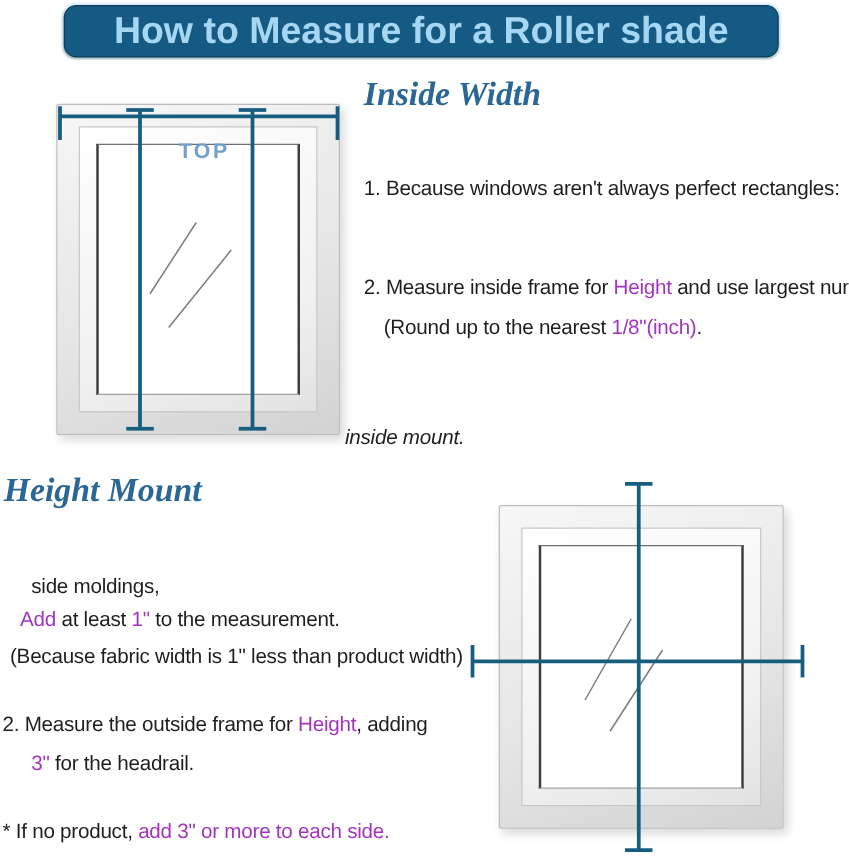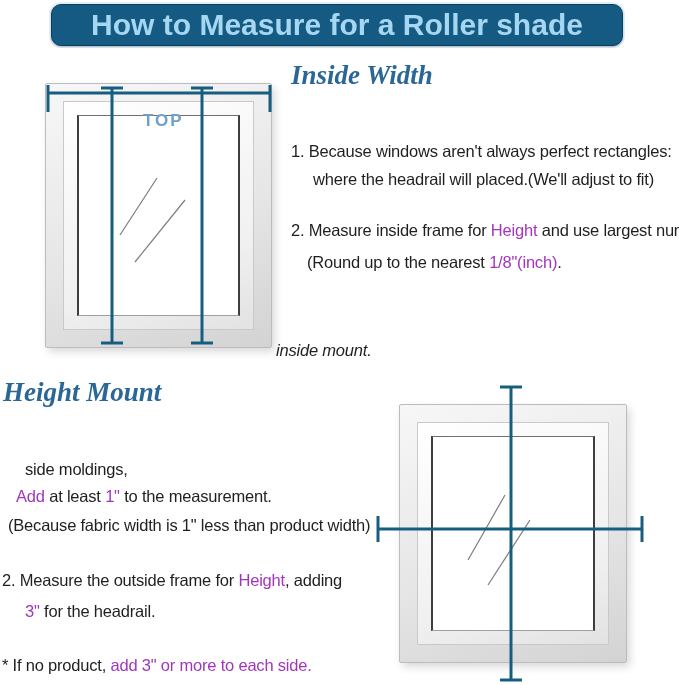--- a/index.html
+++ b/index.html
@@ -88,21 +88,20 @@
     <line class="mline" x1="61" y1="8" x2="83" y2="8"></line>
     <line class="mline" x1="61" y1="263" x2="83" y2="263"></line>
     <line class="mline" x1="162" y1="8" x2="162" y2="263"></line>
     <line class="mline" x1="151" y1="8" x2="173" y2="8"></line>
     <line class="mline" x1="151" y1="263" x2="173" y2="263"></line>
   </svg>
   <div class="top-label">TOP</div>
 
   <h2 class="section-heading" style="left:291px; top:60px;">Inside Width</h2>
   <div class="tl" style="left:291px; top:106px;margin-top:36px;"><span>1. Because windows aren't always perfect rectangles:</span></div>
-  <div class="tl" style="left:313px; top:170px;"><span>where the headrail will placed.(We'll adjust to fit)</span></div>
   <div class="tl" style="left:291px; top:221px;"><span>2. Measure inside frame for </span><span class="p">Height</span><span> and use largest number</span></div>
   <div class="tl" style="left:307px; top:253px;"><span>(Round up to the nearest </span><span class="p">1/8"(inch)</span><span>.</span></div>
   <div class="tl" style="left:276px; top:341px;font-style:italic;"><span>inside mount.</span></div>
 
   <h2 class="section-heading" style="left:3px; top:377px;">Height Mount</h2>
   <div class="tl" style="left:25px; top:460px;"><span>side moldings,</span></div>
   <div class="tl" style="left:16px; top:487px;"><span class="p">Add</span><span> at least </span><span class="p">1"</span><span> to the measurement.</span></div>
   <div class="tl" style="left:8px;  top:516px;"><span>(Because fabric width is 1" less than product width)</span></div>
   <div class="tl" style="left:2px;  top:571px;"><span>2. Measure the outside frame for </span><span class="p">Height</span><span>, adding</span></div>
   <div class="tl" style="left:25px; top:602px;"><span class="p">3"</span><span>  for the headrail.</span></div>

